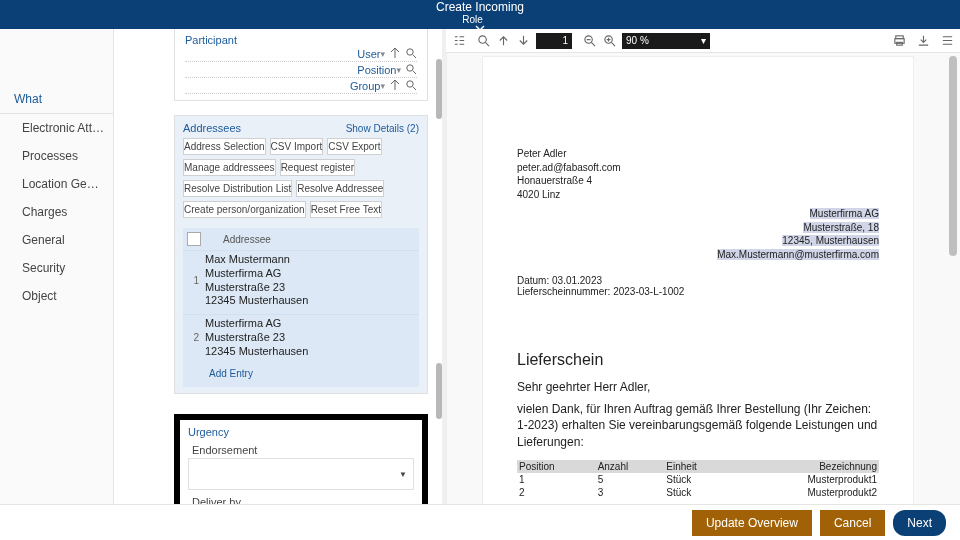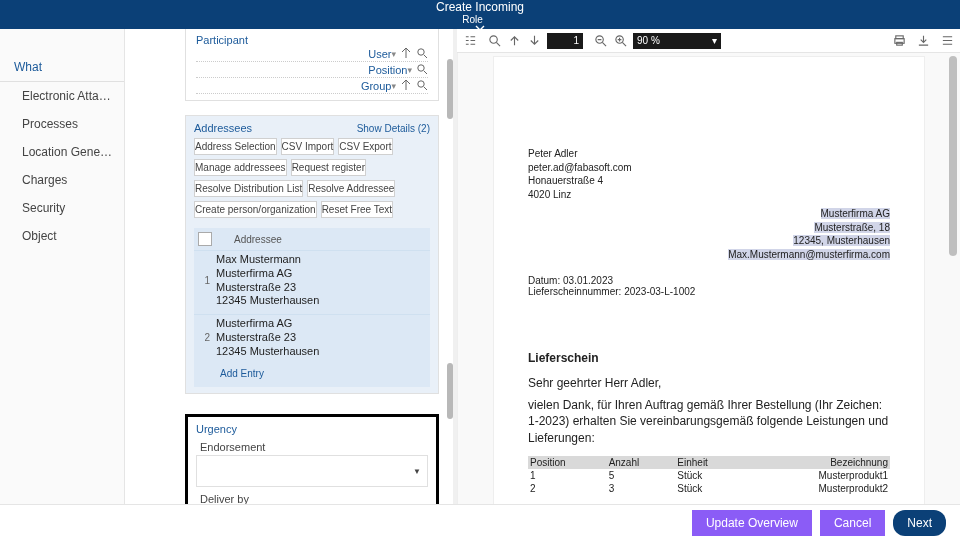--- a/index.html
+++ b/index.html
@@ -9,21 +9,21 @@
   
   .titlebar { background: #0b4077; color: #fff; height: 29px; display: flex; align-items: center; padding: 0 10px; font-size: 12px; flex-direction: column; }
   .titlebar .title { flex: 1; }
   .titlebar .role { margin-right: 15px; font-size: 10px; }
   .titlebar .close-x { width: 14px; height: 14px; display: flex; align-items: center; justify-content: center; cursor: pointer; }
 
   
   .body { flex: 1; display: flex; overflow: hidden; }
 
   
-  .leftnav { width: 125px; background: #fafafa; border-right: 1px solid #e5e5e5; padding-top: 24px; font-size: 12px; }
+  .leftnav { width: 114px; background: #fafafa; border-right: 1px solid #e5e5e5; padding-top: 56px; font-size: 12px; }
   .leftnav .item { padding: 7px 8px 7px 22px; color: #444; cursor: pointer; white-space: nowrap; overflow: hidden; text-overflow: ellipsis; }
   .leftnav .item.active { color: #1c5a9a; font-weight: 500; border-bottom: 1px solid #e0e0e0; padding-left: 14px;}
   .leftnav .item.active::before { content: ""; }
 
   
   .mid { width: 328px; background: #fff; overflow-y: auto; position: relative; padding: 0 4px 0 0; }
   .mid-inner { padding: 0; }
   .part-section { border:1px solid #e0e0e0; margin: 0 10px 14px 60px; padding: 0 10px 6px 10px; background:#fff; position:relative;}
   .part-section .sec-title { color:#1c5a9a; font-size:11px; padding-top:5px;}
   .fieldrow { display:flex; align-items:center; font-size:11px; color:#1c5a9a; height:15px; margin:0;text-align:right;}
@@ -41,21 +41,21 @@
   .minibtn { background:#fff; border:1px solid #d0d0d0; font-size:10px; padding:2px 0; color:#444; cursor:pointer; }
   .addr-table { margin: 6px 8px; background:#dce8f5; border:0; }
   .addr-table .hdr { display:flex; align-items:center; padding:4px 4px; font-size:10px; color:#555;}
   .addr-table .hdr .cb { width:14px; height:14px; background:#fff; border:1px solid #aaa; margin-right:8px;}
   .addr-row { display:flex; font-size:11px; color:#222; padding: 2px 0 6px 4px; border-top:1px solid #cfe0f0;}
   .addr-row .num { width:18px; text-align:right; padding-right:6px; color:#666; font-size:10px; align-self:center;}
   .addr-row .lines { flex:1; }
   .addr-row .lines div { line-height:1.25; }
   .add-entry { color:#1c5a9a; font-size:10px; padding: 4px 0 8px 26px; cursor:pointer;}
 
-  .urgency-section { border:3px solid #000000; margin: 20px 10px 14px 60px; padding:6px 8px 10px 8px; background:#fff;}
+  .urgency-section { border:6px solid #000000; margin: 20px 10px 14px 60px; padding:6px 8px 10px 8px; background:#fff;}
   .urgency-section .sec-title { color:#1c5a9a; font-size:11px; }
   .subfield { font-size:11px; color:#444; padding:6px 0 0 4px; }
   .selectbox { border:1px solid #e0e0e0; height:32px; display:flex; align-items:center; justify-content:flex-end; padding-right:6px; margin-top:2px; background:#fff; }
   .selectbox .tri { font-size:8px; color:#444; }
 
   .mid-scroll-thumb { position:absolute; right:0; width:6px; background:#b8b8b8; border-radius:3px; }
 
   
   .splitter { width:4px; background:#f0f0f0; cursor:col-resize; }
 
@@ -69,33 +69,33 @@
   .tb-icon { width:14px; height:14px; display:flex; align-items:center; justify-content:center; color:#666; cursor:pointer;}
   .tb-icon svg { width:13px; height:13px; stroke:#666; fill:none; stroke-width:1.2;}
 
   .pv-area { flex:1; background:#f9f9f9; position:relative; overflow:hidden; border-left:1px solid #eee;}
   .page { position:absolute; left:36px; top:4px; width:430px; height:600px; background:#fff; padding: 90px 34px 20px 34px; font-size:10px; color:#222; box-shadow:0 0 0 1px #eee;}
   .page .from div { line-height:1.35; }
   .page .to { text-align:right; margin-top:6px; }
   .page .to div { line-height:1.35; }
   .hl { background:#d1d5e8; }
   .page .meta { margin-top:14px; }
-  .page h2 { font-size:12px; font-weight:700; margin-top:54px; margin-bottom:10px;}
+  .page h2 { font-size:16px; font-weight:400; margin-top:54px; margin-bottom:10px;}
   .page .p { margin-top:6px; line-height:1.35; font-size:12px;}
   table.items { width:100%; border-collapse:collapse; font-size:10px; margin-top:10px;}
   table.items th { background:#d9d9d9; font-weight:400; text-align:left; padding:1px 2px;}
   table.items th.r, table.items td.r { text-align:right;}
   table.items td { padding:1px 2px;}
   .pv-scroll { position:absolute; right:2px; top:3px; bottom:3px; width:10px; }
   .pv-scroll .thumb { position:absolute; top:0; width:8px; height:200px; background:#bfbfbf; border-radius:4px; left:1px;}
 
   
   .footer { height:36px; background:#fff; border-top:1px solid #e5e5e5; display:flex; align-items:center; justify-content:flex-end; gap:8px; padding-right:14px;}
   .btn { font-size:12px; padding:6px 14px; cursor:pointer; border:0; }
-  .btn.gray { background:#8b5cf6; color:#fff;}
+  .btn.gray { background:#a16207; color:#fff;}
   .btn.blue { background:#0b4077; color:#fff;border-radius:12px;}
 </style>
 </head>
 <body>
 
 <div class="app">
 
   <div class="titlebar">
     <div class="title">Create Incoming</div>
     <div class="role">Role</div>
@@ -107,20 +107,21 @@
   </div>
 
   <div class="body">
 
     <div class="leftnav">
       <div class="item active">What</div>
       <div class="item">Electronic Attach…</div>
       <div class="item">Processes</div>
       <div class="item">Location General…</div>
       <div class="item">Charges</div>
+      <div class="item">General</div>
       <div class="item">Security</div>
       <div class="item">Object</div>
     </div>
 
     <div class="mid">
       <div class="mid-inner">
 
         <div class="part-section" style="border-top:0;">
           <div class="sec-title">Participant</div>
           <div class="fieldrow">

